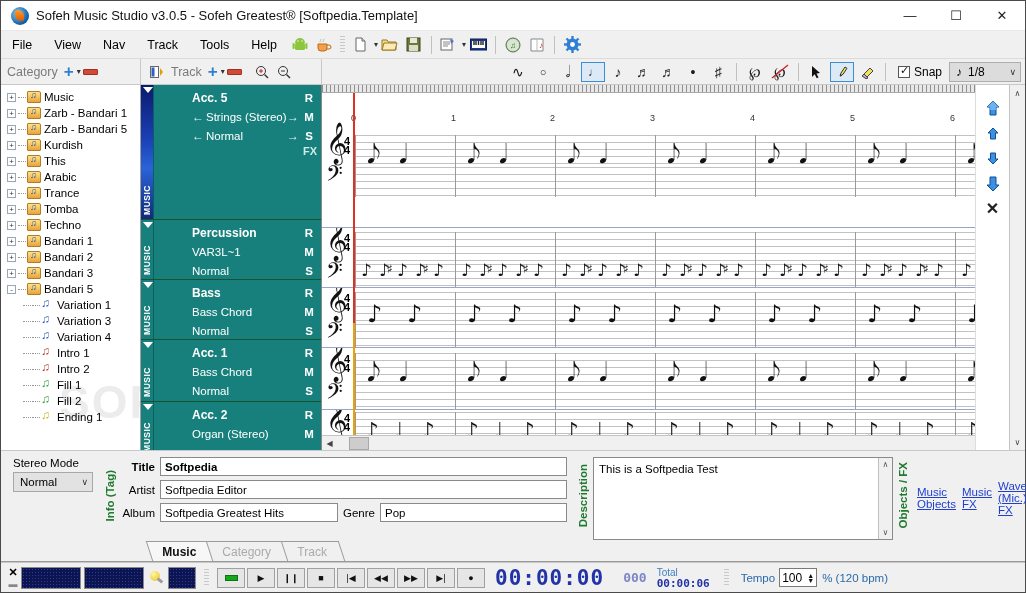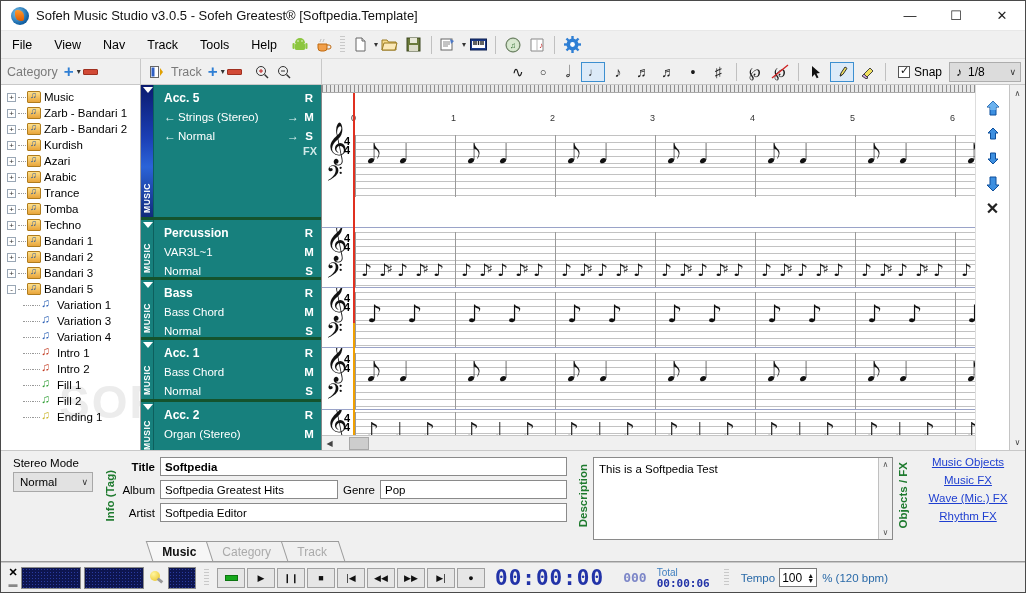--- a/index.html
+++ b/index.html
@@ -81,21 +81,21 @@
   .nico.blue:before { color:#2a5fb4; } .nico.red:before { color:#c23b22; }
   .nico.green:before { color:#2f9e34; } .nico.yellow:before { color:#c9b52a; }
   .node.sel .lbl { background:#2f7fd4; color:#fff; outline:1px dotted #7a7a7a; padding:0 2px; }
   .wmark { position:absolute; left:58px; top:290px; font-size:46px; font-weight:bold;
            color:#ececec; letter-spacing:2px; pointer-events:none; z-index:0; }
 
   
   .tracks { width:181px; background:#b8b8b8; border-right:1px solid #888;
             display:flex; flex-direction:column; overflow:hidden; }
   .track { background:#17807d; color:#fff; position:relative; display:flex;
-           border-bottom:3px solid #14532d; flex:0 0 auto; }
+           border-bottom:1px solid #14532d; flex:0 0 auto;gap:28px; }
   .tstrip { width:13px; flex:0 0 13px; background:#17807d; position:relative;
             border-right:1px solid #0d5f5d; }
   .track.active .tstrip { background:linear-gradient(to bottom,#0a1a6e 0%,#1b3fb5 40%,#2b63d8 62%,#102a7a 100%); }
   .tri { position:absolute; top:2px; left:2px; width:0; height:0;
          border-left:5px solid transparent; border-right:5px solid transparent;
          border-top:6px solid #fff; }
   .vlabel { position:absolute; bottom:4px; left:50%; transform:translateX(-50%) rotate(180deg);
             writing-mode:vertical-rl; font-size:8.5px; font-weight:bold; letter-spacing:.5px;
             color:#fff; white-space:nowrap; }
   .tbody { flex:1; padding:3px 0 0 0; position:relative; }
@@ -163,21 +163,21 @@
          padding:0 4px; display:flex; align-items:center; flex:1; }
   .fin.b { font-weight:bold; }
   .descwrap { width:300px; padding:6px 0 0 0; display:flex; }
   .descbox { flex:1; border:1px solid #8a8a8a; background:#fff; position:relative;
              margin-right:0; display:flex; }
   .desctext { flex:1; padding:3px 5px; font-size:11.5px; line-height:17px; }
   .dscroll { width:14px; background:#f0f0f0; border-left:1px solid #c0c0c0;
              display:flex; flex-direction:column; justify-content:space-between;
              align-items:center; padding:2px 0; }
   .dscroll span { font-size:8px; color:#555; }
-  .links { width:112px; padding:5px 6px 0 4px; display:flex; flex-direction:column;
+  .links { width:112px; padding:5px 6px 0 4px; display:flex; flex-direction:row;
            align-items:center; gap:6px; }
   .link { font-size:11.5px; color:#1f3fd0; text-decoration:underline; cursor:default; }
 
   
   .tabstrip { height:22px; flex:0 0 22px; background:#f0f0f0; display:flex;
               align-items:flex-end; padding-left:148px; border-bottom:1px solid #9a9a9a; }
   .tab { height:20px; padding:0 14px 0 12px; font-size:12px; display:flex; align-items:center;
          background:#f0f0f0; border:1px solid #9a9a9a; border-bottom:none;
          margin-right:-2px; color:#aaa; transform:skewX(18deg); cursor:default; }
   .tab span { transform:skewX(-18deg); }
@@ -414,33 +414,33 @@
           <div class="node">
             <span class="exp">+</span>
             <span class="dots"></span>
             <span class="fico"></span>
             <span class="lbl">Zarb - Bandari 1</span>
           </div>
           <div class="node">
             <span class="exp">+</span>
             <span class="dots"></span>
             <span class="fico"></span>
-            <span class="lbl">Zarb - Bandari 2</span>
+            <span class="lbl">Zarb - Bandari 5</span>
           </div>
           <div class="node">
             <span class="exp">+</span>
             <span class="dots"></span>
             <span class="fico"></span>
             <span class="lbl">Kurdish</span>
           </div>
           <div class="node">
             <span class="exp">+</span>
             <span class="dots"></span>
             <span class="fico"></span>
-            <span class="lbl">Azari</span>
+            <span class="lbl">This</span>
           </div>
           <div class="node">
             <span class="exp">+</span>
             <span class="dots"></span>
             <span class="fico"></span>
             <span class="lbl">Arabic</span>
           </div>
           <div class="node">
             <span class="exp">+</span>
             <span class="dots"></span>
@@ -901,28 +901,28 @@
     <div class="vtag">
       <span>Info (Tag)</span>
     </div>
 
     <div class="tagform">
       <div class="frow">
         <span class="flbl b">Title</span>
         <span class="fin b">Softpedia</span>
       </div>
       <div class="frow">
+        <span class="flbl">Artist</span>
+        <span class="fin">Softpedia Editor</span>
+      </div>
+      <div class="frow">
         <span class="flbl">Album</span>
         <span class="fin" style="flex:0 0 178px">Softpedia Greatest Hits</span>
         <span class="flbl" style="width:auto">Genre</span>
         <span class="fin">Pop</span>
-      </div>
-      <div class="frow">
-        <span class="flbl">Artist</span>
-        <span class="fin">Softpedia Editor</span>
       </div>
     </div>
 
     <div class="vtag" style="width:20px">
       <span>Description</span>
     </div>
 
     <div class="descwrap">
       <div class="descbox">
         <div class="desctext">

